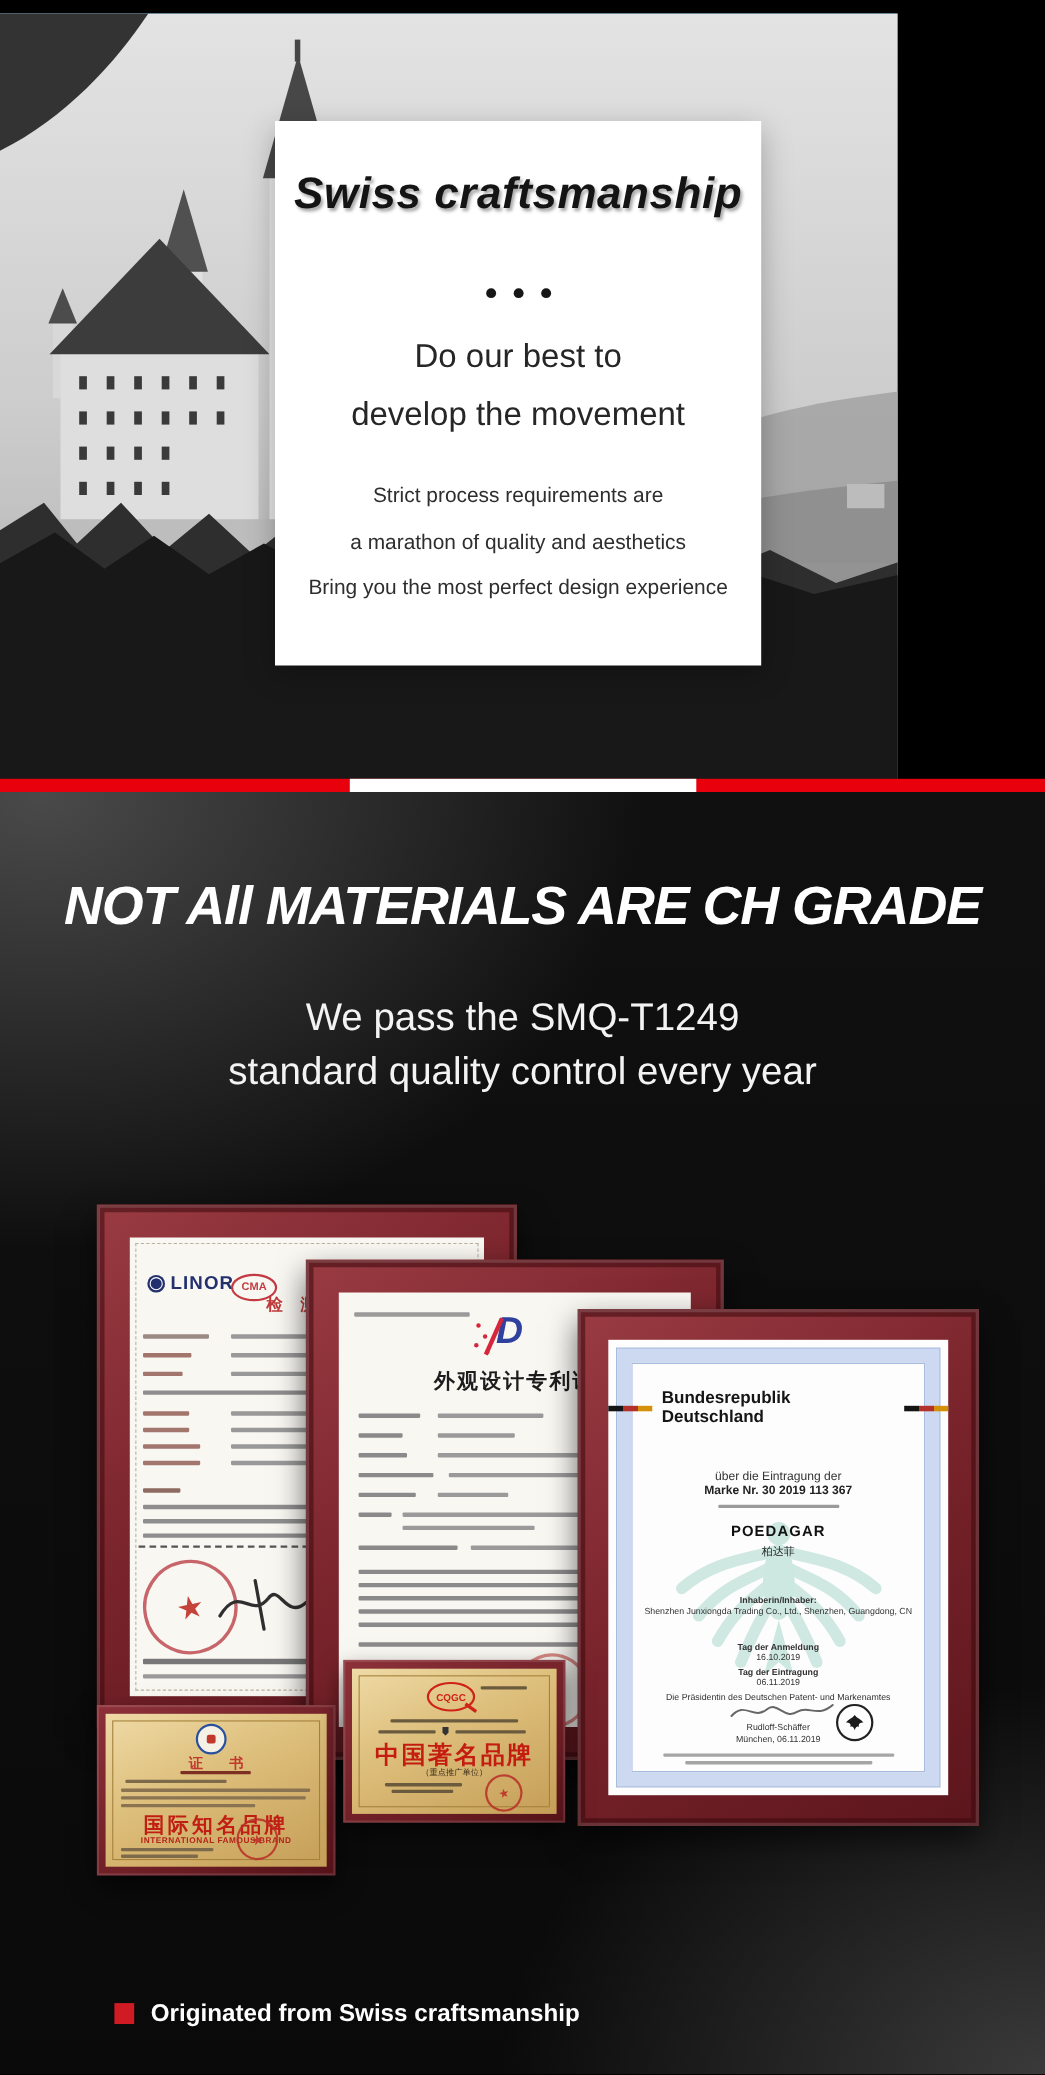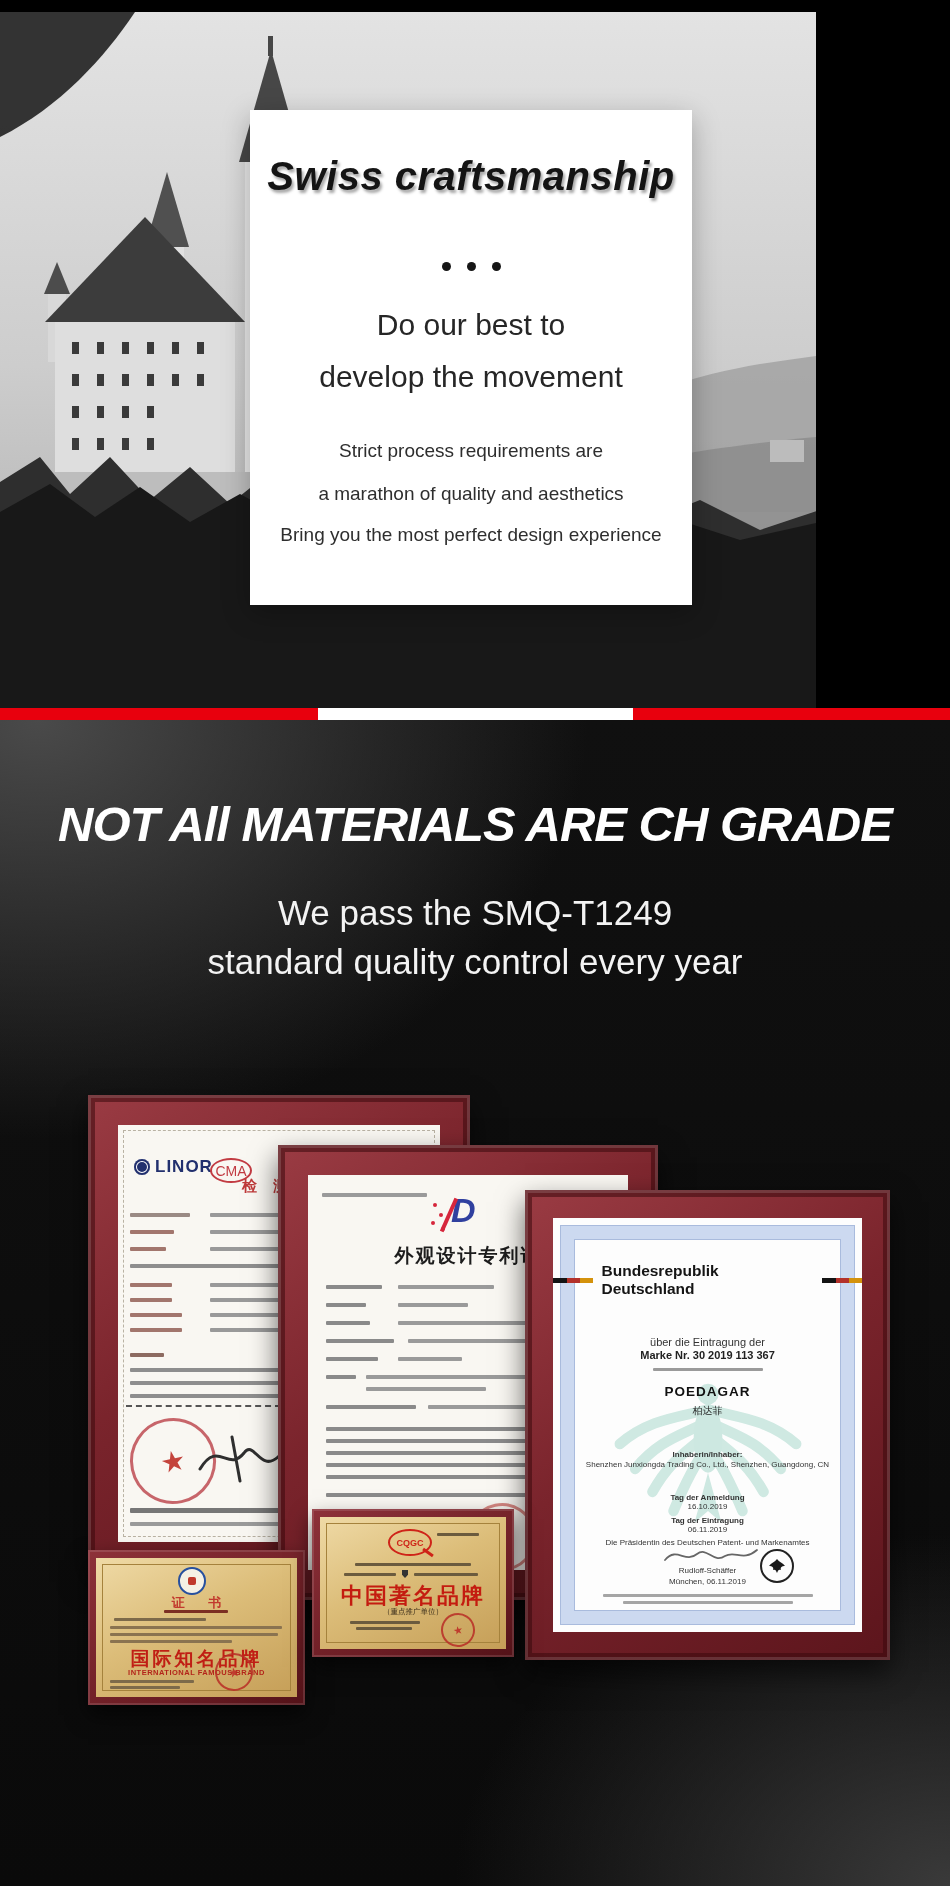--- a/index.html
+++ b/index.html
@@ -26,21 +26,21 @@
   .divider{position:absolute;left:0;top:708px;width:950px;height:12px;}
   .divider-white{position:absolute;left:318px;top:0;width:315px;height:12px;background:#fff;}
 
   
   .dark{position:absolute;left:0;top:720px;width:950px;height:1166px;
     background:
       radial-gradient(1000px 760px at 4% 0%, #4a4a4a 0%, rgba(18,18,18,0) 55%),
       radial-gradient(900px 640px at 100% 100%, #3a3a3a 0%, rgba(10,10,10,0) 55%),
       linear-gradient(#101010,#0a0a0a);}
   .heading{top:76px;font-size:49px;font-weight:bold;font-style:italic;color:#fff;letter-spacing:-1px;}
-  .subtitle{top:168px;font-size:35px;color:#f3f3f3;line-height:49px;font-weight:400;}
+  .subtitle{top:180px;font-size:35px;color:#f3f3f3;line-height:49px;font-weight:400;}
 
   
   .b{position:absolute;height:4px;background:#999;border-radius:1px;}
 
   
   .frame{position:absolute;background:linear-gradient(145deg,#9a3b43 0%,#7a242c 45%,#5c151c 100%);
          box-shadow:inset 0 0 0 3px rgba(255,255,255,.14), inset 0 0 0 7px rgba(58,9,13,.55),
                     0 12px 26px rgba(0,0,0,.6);}
   .paper{position:absolute;background:#f9f7f2;}
   .paper-dash{outline:1px dashed #b9b2a3;outline-offset:-6px;}
@@ -178,21 +178,21 @@
     </div>
 
     <div class="frame" style="left:88px;top:375px;width:382px;height:475px">
       <div class="paper paper-dash" style="left:30px;top:30px;width:322px;height:417px">
 
         <div class="abs" style="left:16px;top:32px;display:flex;align-items:center;gap:5px">
           <span style="width:16px;height:16px;border-radius:50%;background:#22306e;box-shadow:inset 0 0 0 2px #22306e, inset 0 0 0 3px #fff"></span>
           <span style="font-size:17px;font-weight:bold;color:#22306e;letter-spacing:1px">LINOR</span>
         </div>
         <div class="abs" style="left:92px;top:33px;width:38px;height:21px;border:2px solid #c23b42;border-radius:50%;display:flex;align-items:center;justify-content:center">
-          <span style="font-size:14px;font-weight:normal;color:#c23b42">CMA</span>
+          <span style="font-size:10px;font-weight:bold;color:#c23b42">CMA</span>
         </div>
         <div class="abs" style="left:124px;top:52px;font-size:15px;font-weight:bold;color:#bf3a3a;letter-spacing:6px">检 测</div>
 
         <div class="b" style="left:12px;top:88px;width:60px;background:#9a8a84"></div>
           <div class="b" style="left:92px;top:88px;width:150px"></div>
         <div class="b" style="left:12px;top:105px;width:44px;background:#a2766d"></div>
           <div class="b" style="left:92px;top:105px;width:185px"></div>
         <div class="b" style="left:12px;top:122px;width:36px;background:#a2766d"></div>
           <div class="b" style="left:92px;top:122px;width:175px"></div>
         <div class="b" style="left:12px;top:139px;width:290px;background:#8e8e8e"></div>
@@ -353,15 +353,19 @@
         <div class="abs ctr" style="top:64px;font-size:22px;font-weight:bold;color:#c41c10;letter-spacing:2px">中国著名品牌</div>
         <div class="abs ctr" style="top:90px;font-size:7.5px;color:#3a2d1a">（重点推广单位）</div>
         <div class="b" style="left:30px;top:104px;width:70px;height:2.5px;background:#6b5b3e"></div>
         <div class="b" style="left:36px;top:110px;width:56px;height:2.5px;background:#6b5b3e"></div>
         <div class="stamp" style="left:121px;top:96px;width:30px;height:30px;border:2px solid rgba(185,45,38,.85)">
             <span class="star" style="font-size:11px">★</span>
           </div>
       </div>
     </div>
 
+    <div class="abs" style="left:104px;top:1097px;display:flex;align-items:center;gap:15px">
+      <span class="redsq"></span>
+      <span class="footnote">Originated from Swiss craftsmanship</span>
+    </div>
 
   </div>
 </div>
 
 </body></html>

